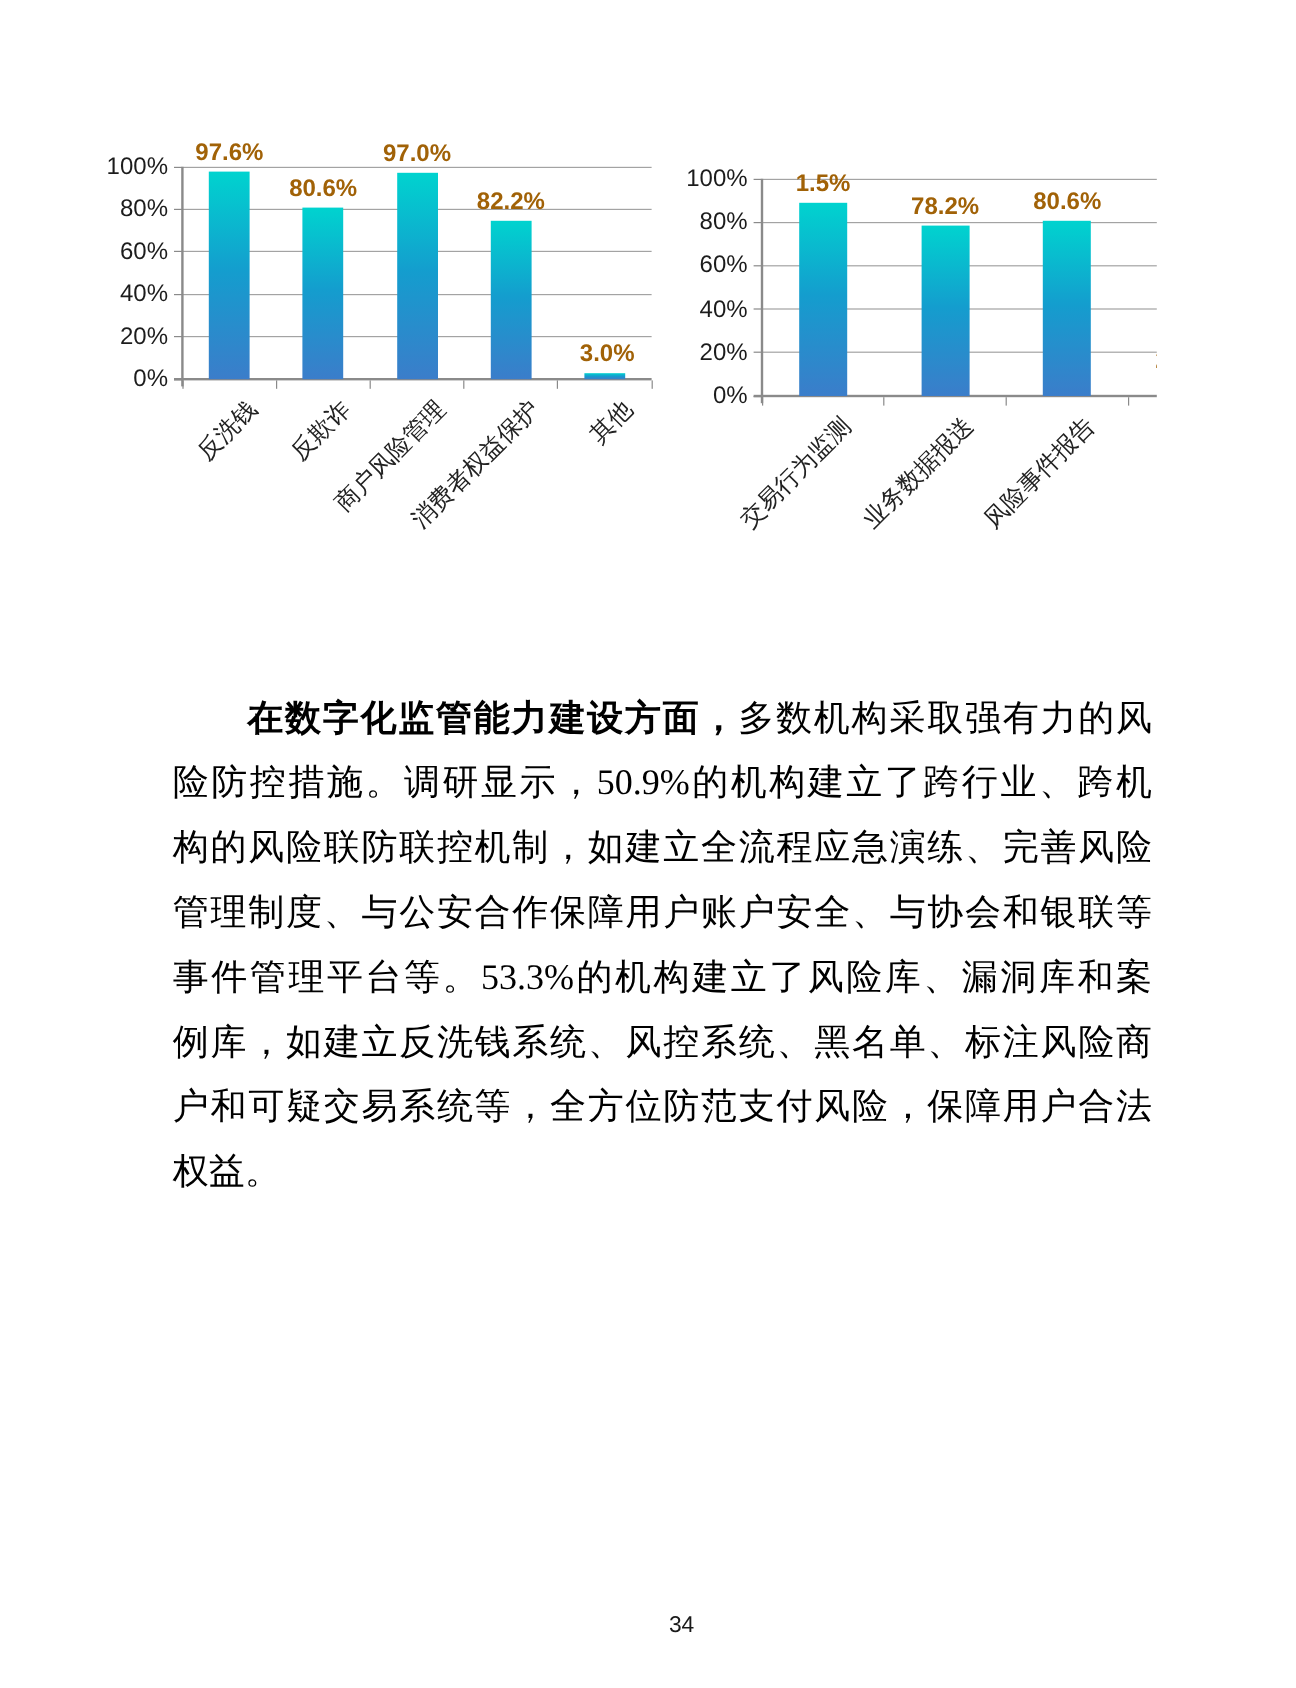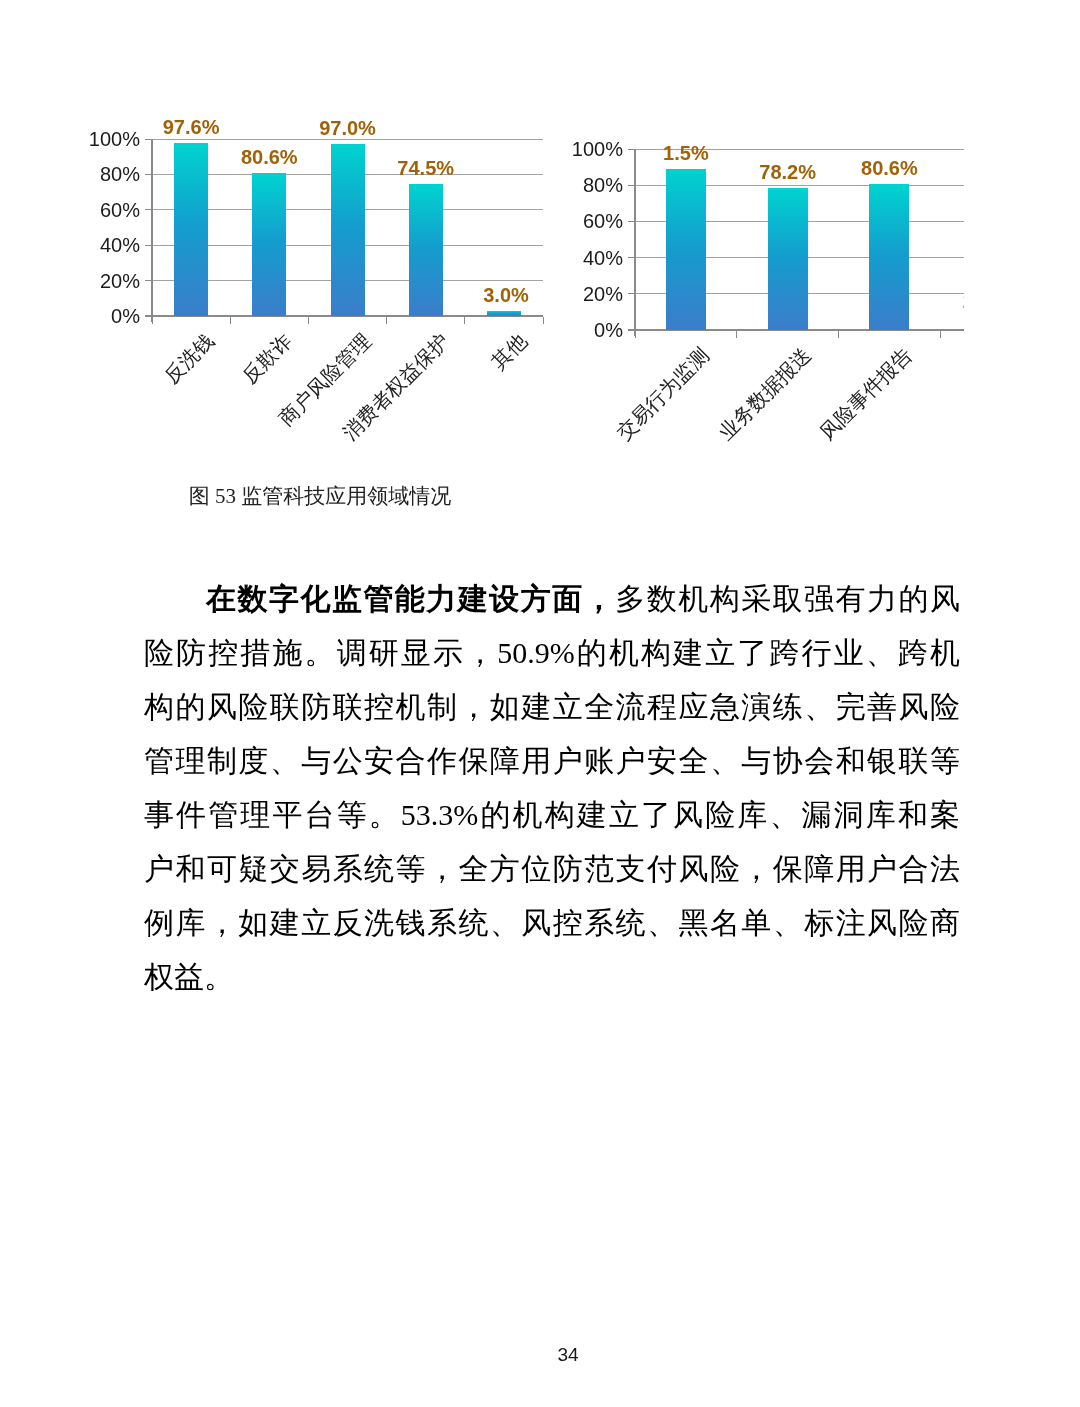--- a/index.html
+++ b/index.html
@@ -69,21 +69,21 @@
       <div class="bar" style="left: 89.1px; top: 33.248px; width: 34px; height: 172.752px;"></div>
       <div class="vlab" style="left: 51.1px; top: 6.248px;">97.6%</div>
       <div class="clab" style="right: 353.9px; top: 218px;">反洗钱</div>
       <div class="bar" style="left: 167.3px; top: 63.338px; width: 34px; height: 142.662px;"></div>
       <div class="vlab" style="left: 129.3px; top: 36.338px;">80.6%</div>
       <div class="clab" style="right: 275.7px; top: 218px;">反欺诈</div>
       <div class="bar" style="left: 245.5px; top: 34.31px; width: 34px; height: 171.69px;"></div>
       <div class="vlab" style="left: 207.5px; top: 7.31px;">97.0%</div>
       <div class="clab" style="right: 197.5px; top: 218px;">商户风险管理</div>
       <div class="bar" style="left: 323.7px; top: 74.135px; width: 34px; height: 131.865px;"></div>
-      <div class="vlab" style="left: 285.7px; top: 47.135px;">74.5%</div>
+      <div class="vlab" style="left: 285.7px; top: 47.135px;">82.2%</div>
       <div class="clab" style="right: 119.3px; top: 218px;">消费者权益保护</div>
       <div class="bar" style="left: 401.9px; top: 200.69px; width: 34px; height: 5.31px;"></div>
       <div class="vlab" style="left: 366px; top: 173.69px;">3.0%</div>
       <div class="clab" style="right: 41.1px; top: 218px;">其他</div>
     </div>
   <div class="chart" id="chart-1">
       <div class="ylab" style="left: -2px; top: 27px;">100%</div>
       <div class="grid" style="left: 72px; top: 38.5px; width: 407px;"></div>
       <div class="tick" style="left: 65px; top: 38.5px; width: 7px; height: 1px;"></div>
       <div class="ylab" style="left: -2px; top: 63.2px;">80%</div>
@@ -114,28 +114,27 @@
       <div class="vlab" style="left: 169.625px; top: 51.458px;">78.2%</div>
       <div class="clab" style="right: 247.375px; top: 232px;">业务数据报送</div>
       <div class="bar" style="left: 306.375px; top: 74.114px; width: 40px; height: 145.886px;"></div>
       <div class="vlab" style="left: 271.375px; top: 47.114px;">80.6%</div>
       <div class="clab" style="right: 145.625px; top: 232px;">风险事件报告</div>
       <div class="bar" style="left: 408.125px; top: 206.787px; width: 40px; height: 13.213px;"></div>
       <div class="vlab" style="left: 373.125px; top: 179.787px;">22.7%</div>
       <div class="clab" style="right: 43.875px; top: 232px;">其他</div>
     </div>
 
-  <div class="caption" id="cap-0">图 53 监管科技应用领域情况</div>
 
   <div class="para">
     <div class="pline j indent"><span class="b">在数字化监管能力建设方面，</span><span>多数机构采取强有力的风</span></div>
     <div class="pline j"><span>险防控措施。调研显示，50.9%的机构建立了跨行业、跨机</span></div>
     <div class="pline j"><span>构的风险联防联控机制，如建立全流程应急演练、完善风险</span></div>
     <div class="pline j"><span>管理制度、与公安合作保障用户账户安全、与协会和银联等</span></div>
     <div class="pline j"><span>事件管理平台等。53.3%的机构建立了风险库、漏洞库和案</span></div>
+    <div class="pline j"><span>例库，如建立反洗钱系统、风控系统、黑名单、标注风险商</span></div>
     <div class="pline j"><span>户和可疑交易系统等，全方位防范支付风险，保障用户合法</span></div>
-    <div class="pline j"><span>例库，如建立反洗钱系统、风控系统、黑名单、标注风险商</span></div>
     <div class="pline"><span>权益。</span></div>
   </div>
 
   <div class="pagenum">34</div>
 
 </div>
 
 </body></html>

